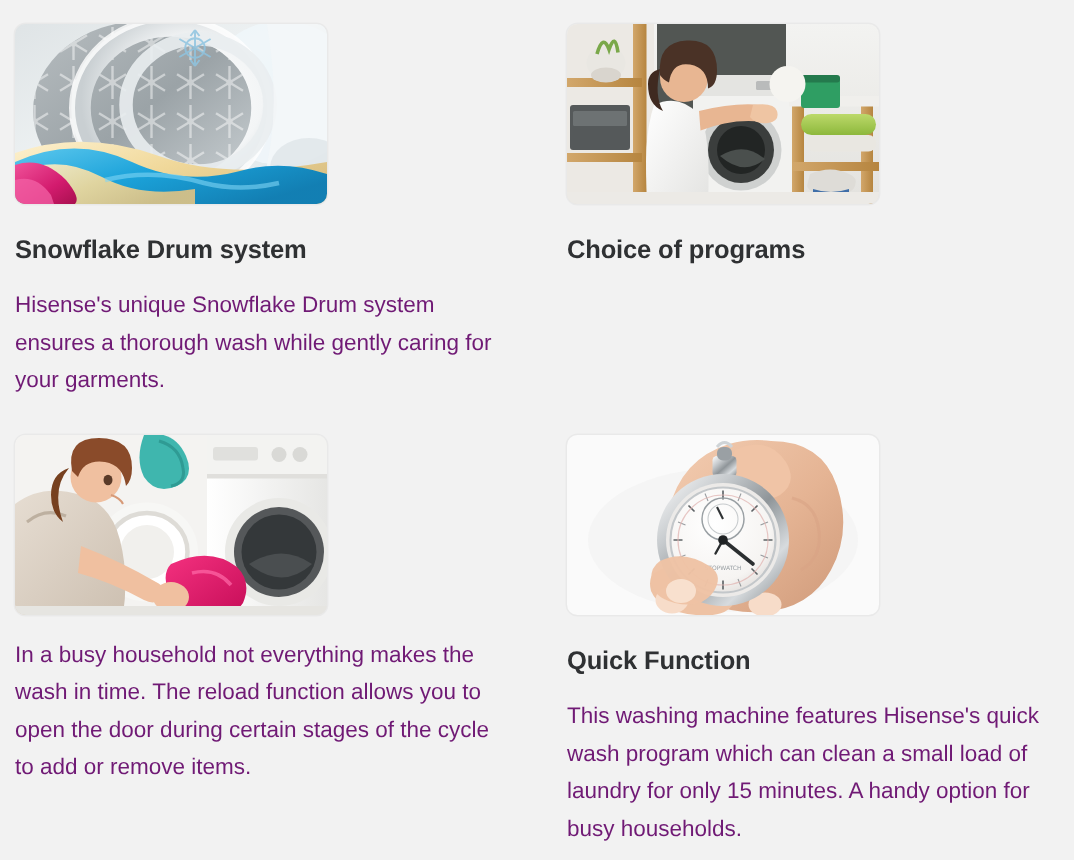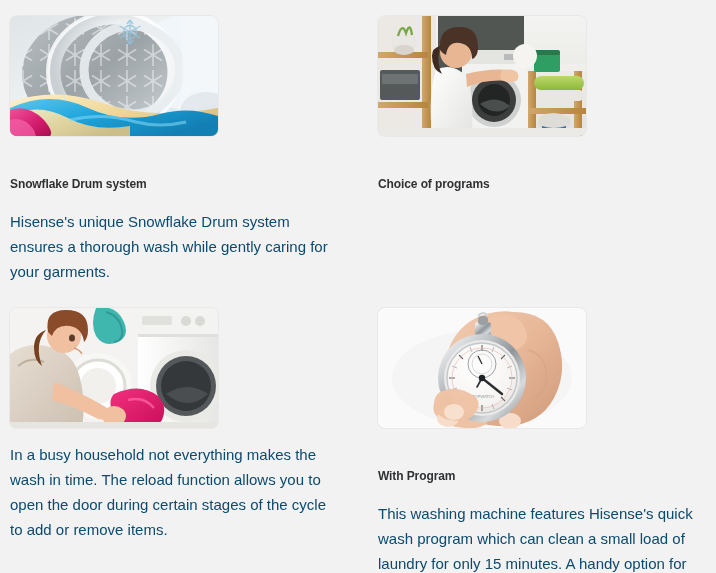--- a/index.html
+++ b/index.html
@@ -37,33 +37,33 @@
     height: 120px;
     border-radius: 7px;
     overflow: hidden;
     position: relative;
     background: #e8e8e8;
     box-shadow: 0 0 0 1px rgba(0,0,0,0.035);
   }
   .feature-media svg { display: block; width: 100%; height: 100%; }
 
   .feature-title {
-    margin: 38px 0 0 0;
-    font-size: 12px;
+    margin: 20px 0 0 0;
+    font-size: 17px;
     font-weight: bold;
     line-height: 21px;
     color: #2f3133;
     letter-spacing: -0.1px;
   }
 
   .feature-desc {
     margin: 14px 0 0 0;
     font-size: 15px;
     line-height: 25px;
-    color: #0c4a6e;
+    color: #701a75;
     max-width: 330px;
   }
   .col-right .feature-desc { max-width: 322px; }
 </style>
 </head>
 <body>
 
 <div class="features-grid">
 
   <div class="feature-card col-left">
@@ -348,17 +348,17 @@
 
         <line x1="104" y1="70" x2="124" y2="86" stroke="#2b2e30" stroke-width="2.4" stroke-linecap="round"></line>
         <line x1="104" y1="70" x2="99" y2="79" stroke="#2b2e30" stroke-width="1.6" stroke-linecap="round"></line>
         <circle cx="104" cy="70" r="3.2" fill="#1f2224"></circle>
         <text x="104" y="90" font-family="DejaVu Sans, sans-serif" font-size="4" fill="#9aa0a4" text-anchor="middle">STOPWATCH</text>
 
         <path d="M62 84 q16 -8 34 4 q8 6 2 16 q-8 12 -26 8 q-16 -4 -16 -16 q0 -8 6 -12Z" fill="#eec2a4" opacity="0.97"></path>
         <ellipse cx="76" cy="104" rx="10" ry="8" fill="#f8e0ce"></ellipse>
       </svg>
     </div>
-    <h3 class="feature-title">With Program</h3>
+    <h3 class="feature-title">Quick Function</h3>
     <p class="feature-desc">This washing machine features Hisense's quick wash program which can clean a small load of laundry for only 15 minutes. A handy option for busy households.</p>
   </div>
 
 </div>
 
 </body></html>

